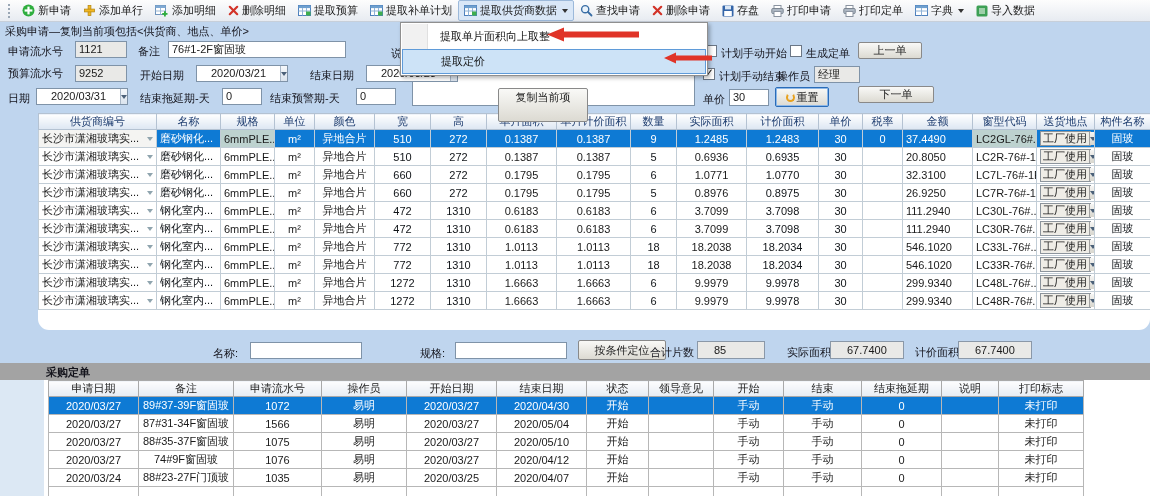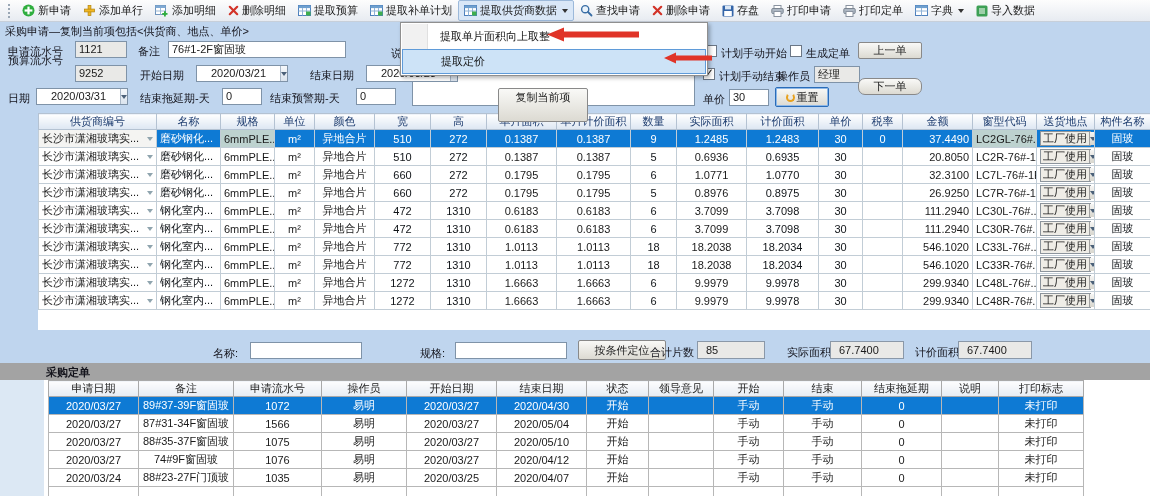--- a/index.html
+++ b/index.html
@@ -34,45 +34,45 @@
 
   
   .menu { position:absolute; left:400px; top:22px; width:308px; background:#fff; border:1px solid #8f8f8f; box-shadow:2px 2px 4px rgba(0,0,0,.3); z-index:60; padding:1px; }
   .menu-gutter { position:absolute; left:1px; top:1px; bottom:1px; width:26px; background:#f1f1f1; border-right:1px solid #e0e0e0; }
   .menu-item { position:relative; height:25px; line-height:25px; padding-left:38px; color:#111; }
   .menu-item.hl { background:#cde3f7; border:1px solid #5f9bd9; height:25px; line-height:23px; }
   .ann { position:absolute; z-index:70; }
 
   
   .grid-area { position:absolute; left:0; top:113px; width:1150px; height:217px; background:#bfd5ee; }
-  .grid-panel { position:absolute; left:38px; top:0; right:0; bottom:0; background:#fff; }
+  .grid-panel { position:absolute; left:38px; top:0; right:0; bottom:0; background:#fff;border-radius:11px; }
   table.grid { border-collapse:collapse; table-layout:fixed; font-size:11px; }
   table.grid th { height:15px; font-weight:normal; color:#1c3b6e;
     background:linear-gradient(#ffffff,#dce6f2); border:1px solid #b4c2d2; padding:0 2px;
     white-space:nowrap; overflow:hidden; }
   table.grid td { height:18px; border:1px solid #c2cdd6; padding:0 3px; white-space:nowrap; overflow:hidden; background:#fff; }
   td.ctr { text-align:center; }
-  td.rgt { text-align:right; padding-right:6px;margin-left:44px; }
+  td.rgt { padding-right:6px;margin-left:44px; }
   td.teal { background:#5f9ea0; color:#101418; }
   td.lteal { background:#bdd2cf; color:#1a1a1a; text-align:center; }
   tr.sel td { background:#0e7ad4; color:#fff; }
   tr.sel td.lteal { background:#bdd2cf; color:#1a1a1a; }
   tr.sel td.combo { background:#f4f4f2; color:#1a1a1a; }
   td.combo { background:#f4f4f2; }
   .sup-wrap { display:flex; align-items:center; }
   .sup-txt { flex:1; overflow:hidden; white-space:nowrap; }
   .sup-arr { width:0; height:0; border-left:3.5px solid transparent; border-right:3.5px solid transparent; border-top:4px solid #8fa4ae; margin-left:2px; }
   td.dlv { background:#5f9ea0; padding:1px 2px; }
   .mini-combo { display:flex; align-items:center; height:15px; background:#efede7; border:1px solid #8c949c; }
   .mini-combo .mc-txt { flex:1; padding:0 2px; line-height:13px; color:#1a1a1a; }
   .mini-combo .mc-btn { width:12px; height:100%; background:linear-gradient(#f6f6f4,#d8d6ce); border-left:1px solid #a0a0a0; display:flex; align-items:center; justify-content:center; }
 
   
   .mid { position:absolute; left:0; top:330px; width:1150px; height:33px; background:#bfd5ee; }
-  .sunken { position:absolute; height:18px; line-height:16px; background:#e9e9e7; border:1px solid #8a98a8; padding:0 8px; }
+  .sunken { position:absolute; height:18px; line-height:16px; background:#e9e9e7; border:1px solid #8a98a8; padding:0 16px; }
 
   
   .orders-area { position:absolute; left:0; top:363px; width:1150px; height:133px; background:#fff; }
   .orders-strip { position:absolute; left:0; top:0; width:1150px; height:17px; background:#a3a3a3;font-weight:bold; }
   .orders-gutter { position:absolute; left:0; top:17px; width:44px; bottom:0; background:#dce8f4; }
   table.ogrid { position:absolute; left:48px; top:17px; border-collapse:collapse; table-layout:fixed; font-size:11px; background:#fff; }
   table.ogrid th { height:15px; font-weight:normal; color:#222;
     background:linear-gradient(#fdfdfe,#e7ecf3); border:1px solid #a9a9a9; padding:0 2px; white-space:nowrap; overflow:hidden; }
   table.ogrid td { height:18px; border:1px solid #b7b7b7; text-align:center; padding:0 3px; white-space:nowrap; overflow:hidden; background:#fff; }
   table.ogrid tr.sel td { background:#0e7ad4; color:#fff; }
@@ -245,21 +245,21 @@
 <div class="form-area">
   <span class="fl" style="left:5px;top:2px;">采购申请—复制当前项包括&lt;供货商、地点、单价&gt;</span>
 
   <span class="fl" style="left:8px;top:22px;">申请流水号</span>
   <span class="inp gray" style="left:75px;top:19px;width:52px;">1121</span>
   <span class="fl" style="left:138px;top:22px;">备注</span>
   <span class="inp" style="left:168px;top:19px;width:178px;">76#1-2F窗固玻</span>
   <span class="fl" style="left:391px;top:24px;">说明</span>
   <div class="desc-box"></div>
 
-  <span class="fl" style="left:8px;top:31px;">预算流水号</span>
+  <span class="fl" style="left:8px;top:44px;">预算流水号</span>
   <span class="inp gray" style="left:75px;top:43px;width:52px;">9252</span>
   <span class="fl" style="left:140px;top:46px;">开始日期</span>
   <span class="dcombo" style="left:196px;top:43px;width:92px;">
       <span class="dtxt">2020/03/21</span>
       <span class="dbtn">
         <i class="tri"></i>
       </span>
     </span>
   <span class="fl" style="left:310px;top:46px;">结束日期</span>
   <span class="dcombo" style="left:366px;top:43px;width:92px;">
@@ -289,21 +289,21 @@
   <span class="cb checked" style="left:703px;top:46px;"></span>
   <span class="fl" style="left:719px;top:47px;">计划手动结束</span>
   <span class="fl" style="left:777px;top:47px;">操作员</span>
   <span class="inp gray" style="left:814px;top:44px;width:46px;">经理</span>
 
   <span class="fl" style="left:703px;top:70px;">单价</span>
   <span class="inp" style="left:729px;top:67px;width:40px;">30</span>
   <span class="btn focused" style="left:775px;top:65px;width:54px;height:20px;line-height:18px;"><i class="reset-ico"></i><span>重置</span></span>
 
   <span class="btn" style="left:858px;top:20px;width:64px;height:17px;">上一单</span>
-  <span class="btn" style="left:858px;top:56px;width:64px;height:17px;border-radius:7px;">下一单</span>
+  <span class="btn" style="left:858px;top:64px;width:76px;height:17px;">下一单</span>
 </div>
 
 <div class="menu">
   <div class="menu-gutter"></div>
   <div class="menu-item">提取单片面积向上取整</div>
   <div class="menu-item hl">提取定价</div>
 </div>
 <svg class="ann" style="left:547px;top:27px;" width="92" height="15">
   <polygon points="0,7.5 17,0.5 17,4.5 92,4.5 92,10.5 17,10.5 17,14.5" fill="#e03428"></polygon>
 </svg>

